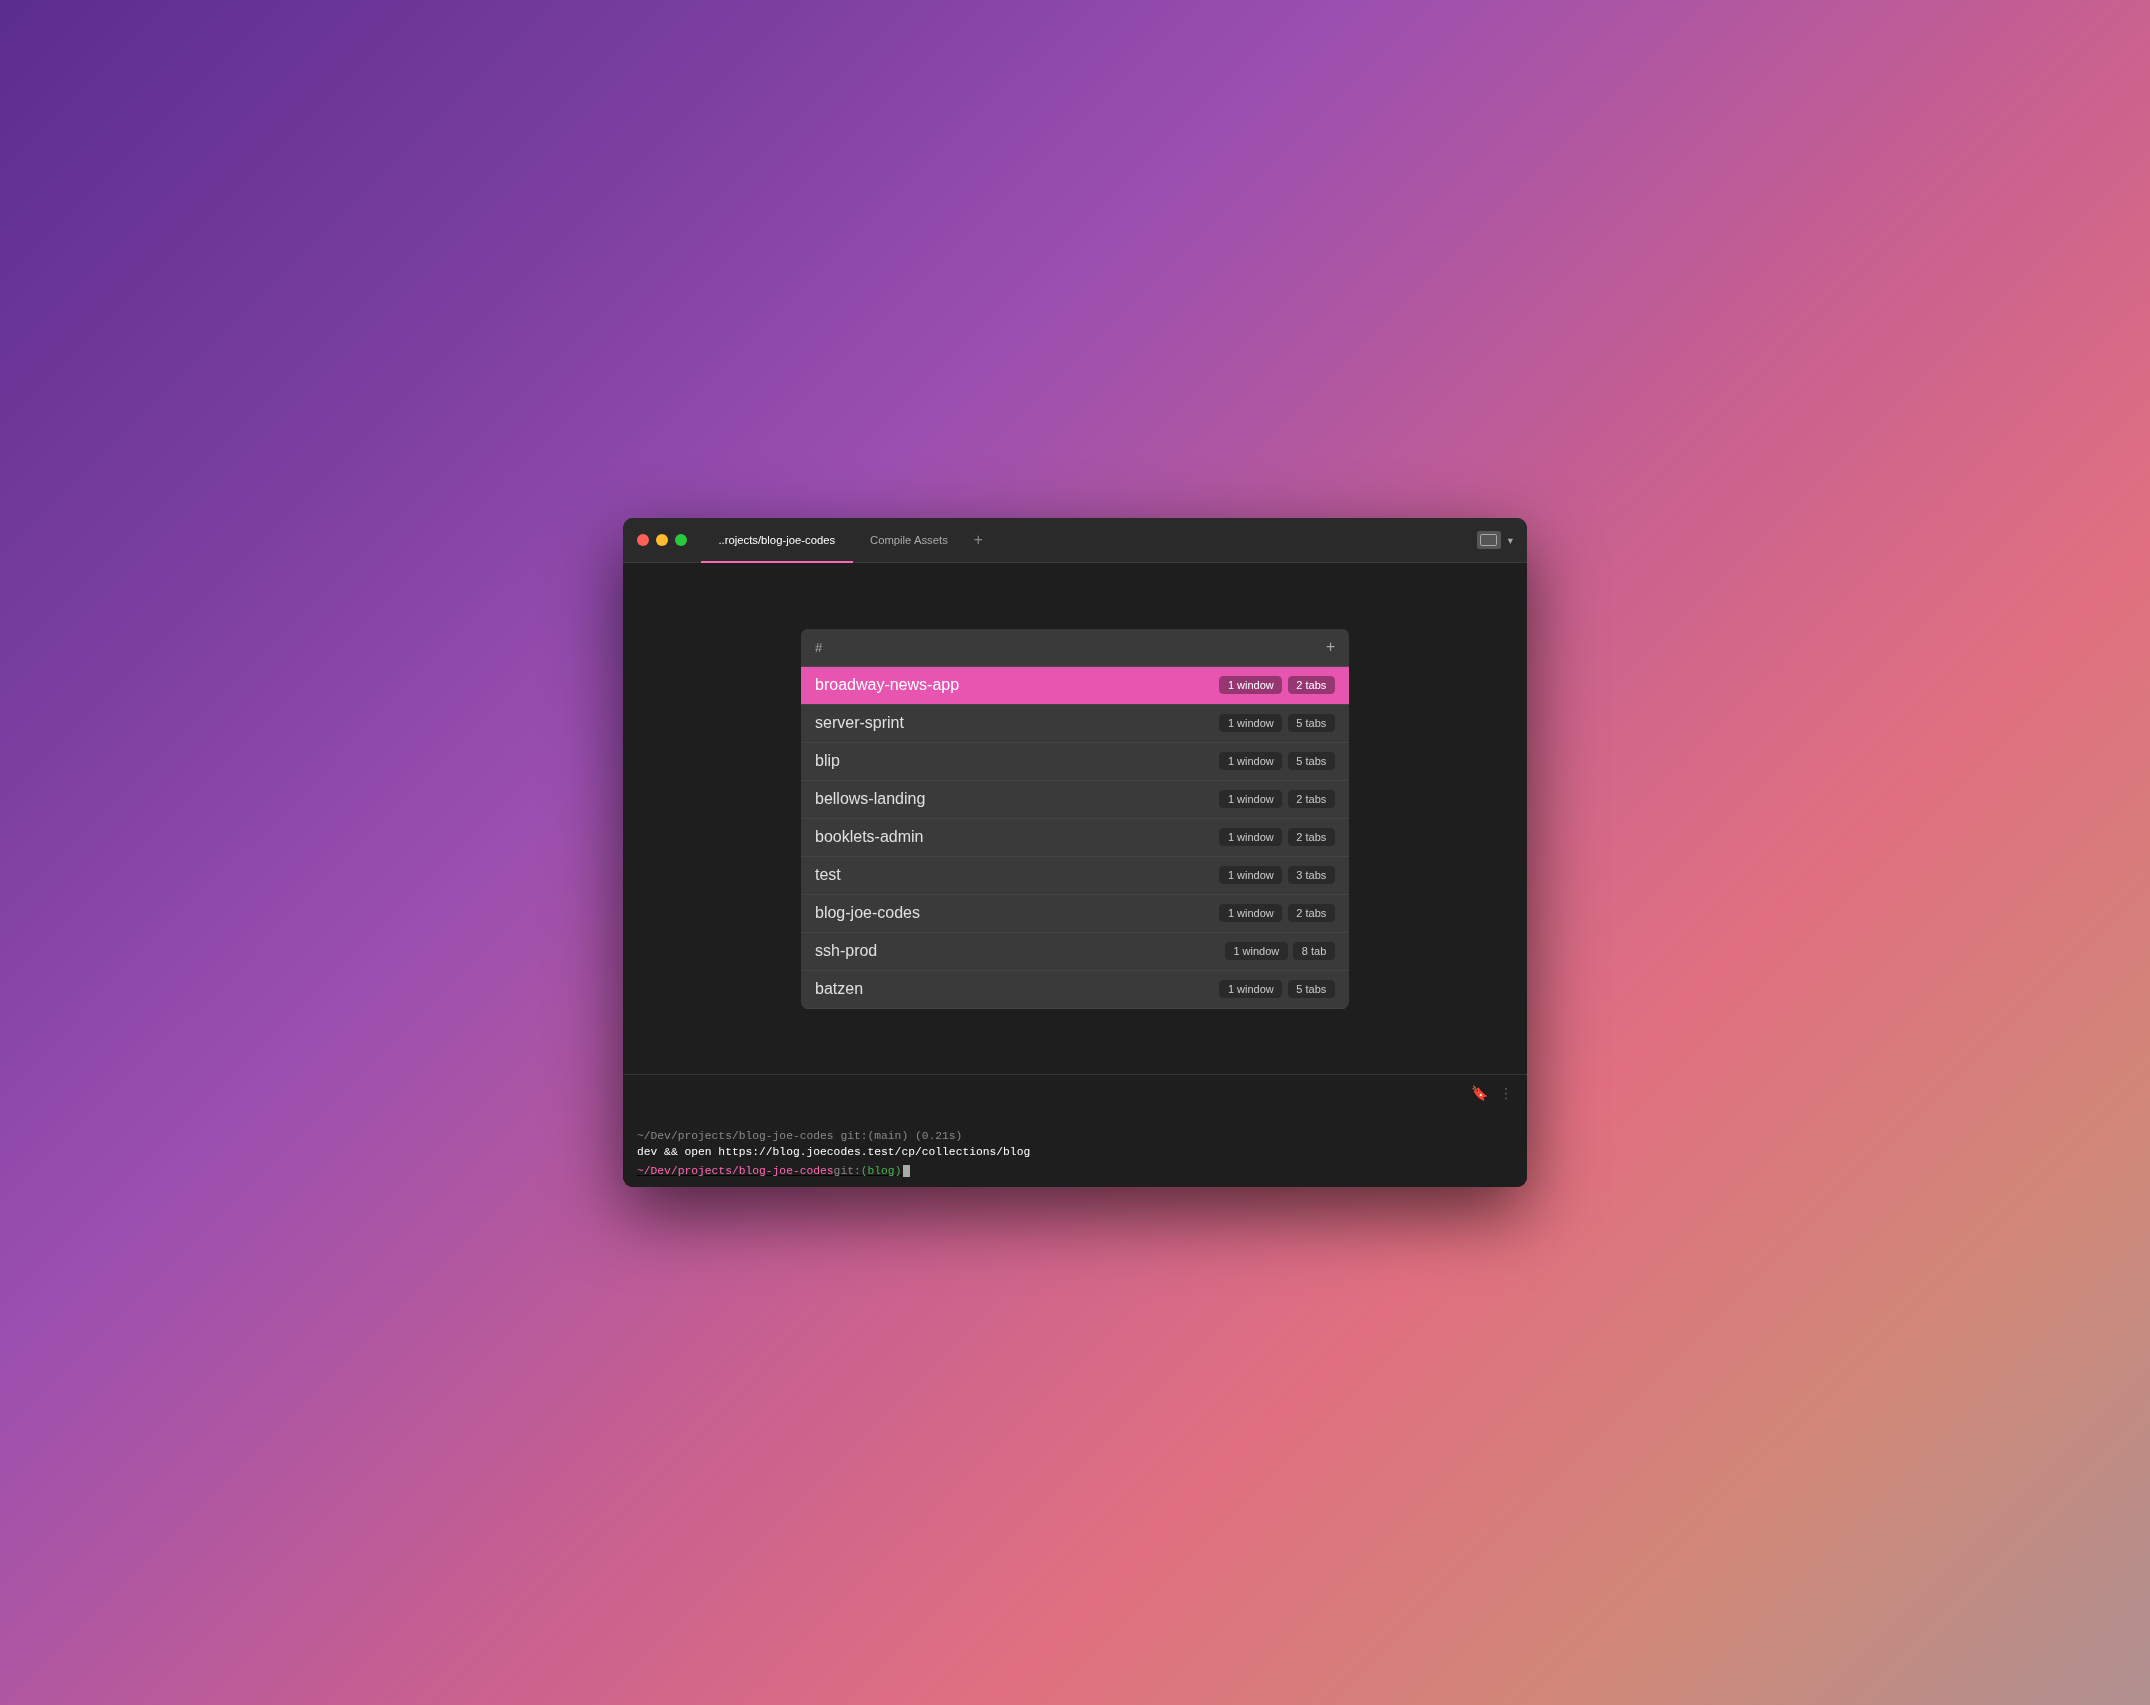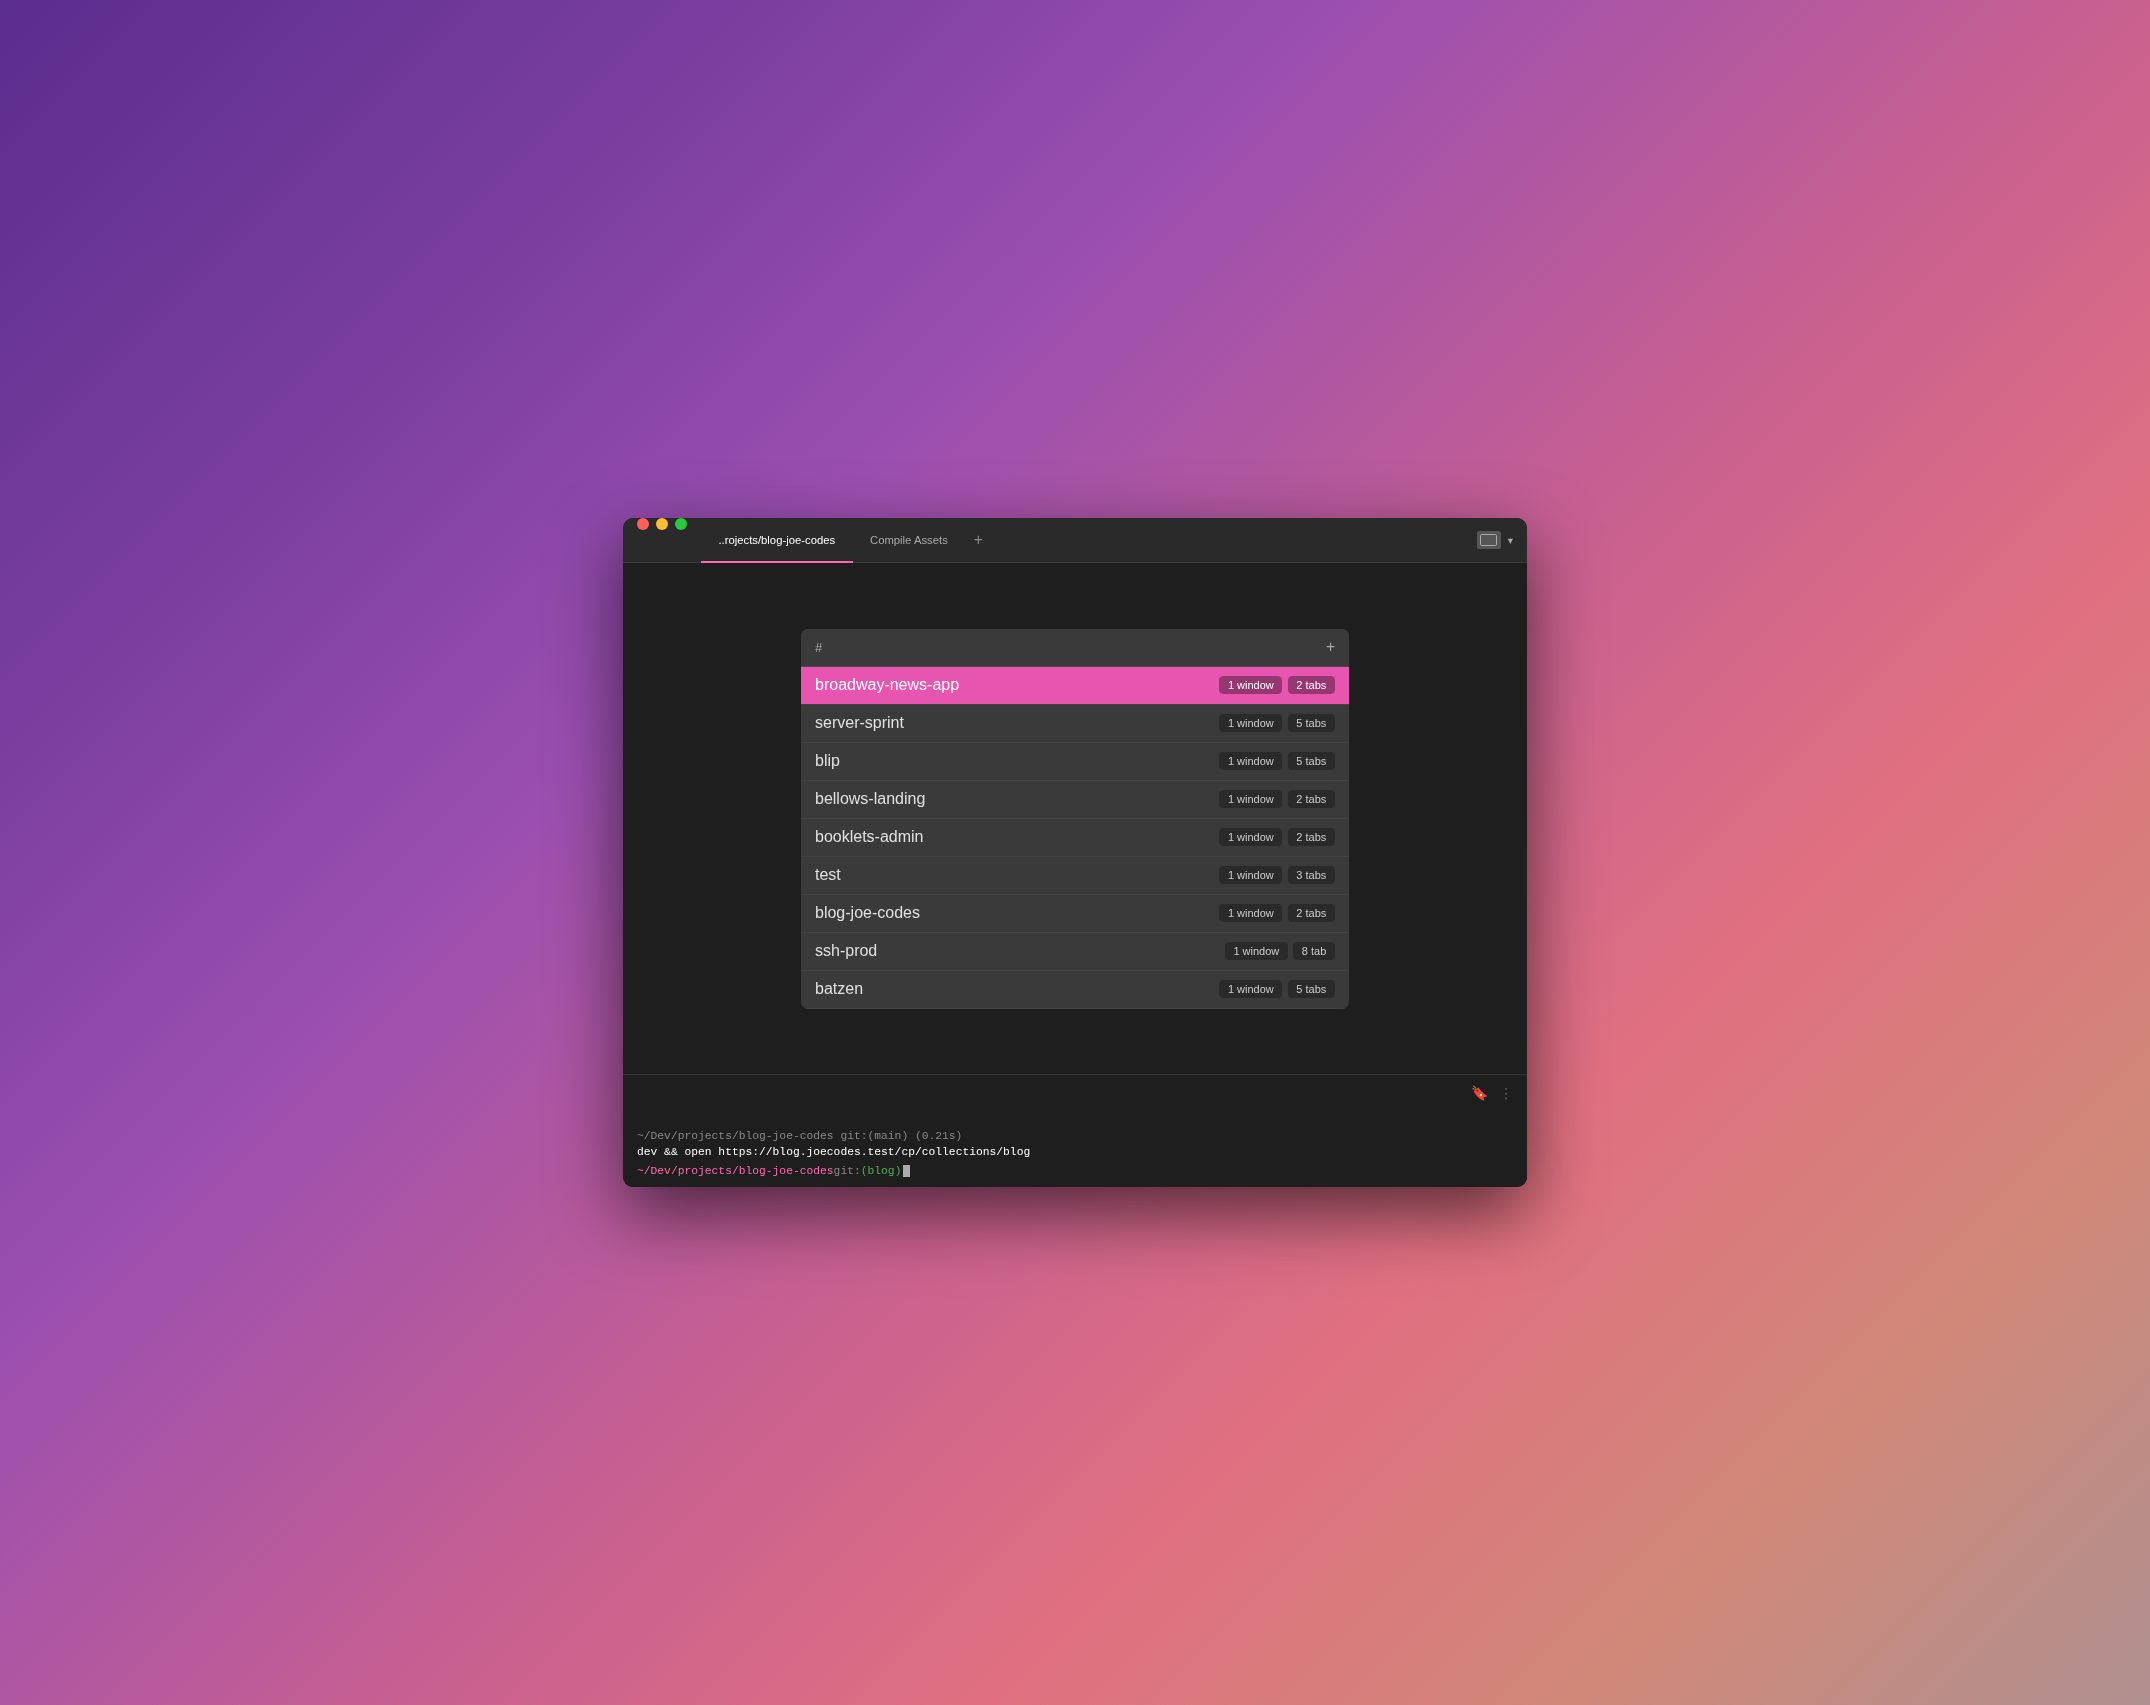--- a/index.html
+++ b/index.html
@@ -23,20 +23,21 @@
       display: flex;
       flex-direction: column;
       overflow: hidden;
     }
 
     
     .titlebar {
       height: 45px;
       background: #2a2a2a;
       display: flex;
+      align-items: center;
       padding: 0 14px;
       flex-shrink: 0;
       border-bottom: 0.9px solid #3a3a3a;
     }
 
     .traffic-lights {
       display: flex;
       gap: 7px;
       margin-right: 14px;
     }
@@ -255,20 +256,21 @@
       margin-bottom: 7px;
     }
 
     .terminal-line-2 .url {
       color: #fff;
     }
 
     .terminal-prompt {
       display: flex;
       align-items: flex-end;
+      text-decoration: underline;
     }
 
     .prompt-path {
       color: #ff69b4;
     }
 
     .prompt-git {
       color: #888;
     }
 

